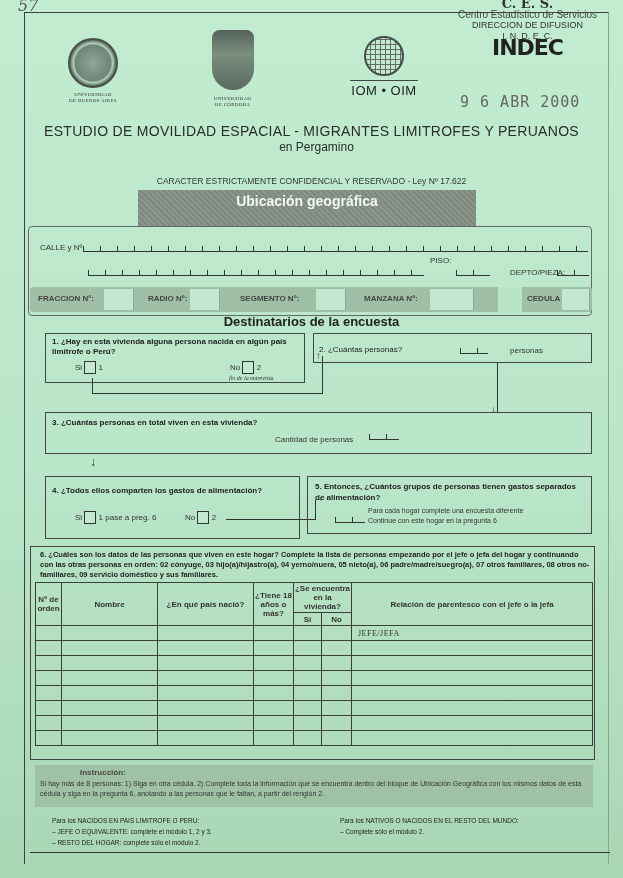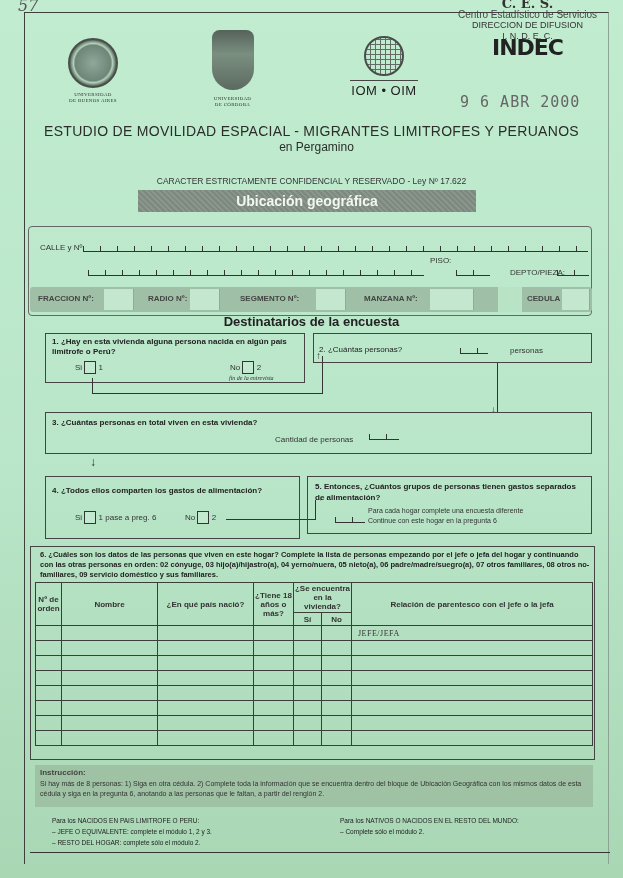--- a/index.html
+++ b/index.html
@@ -39,21 +39,21 @@
   .iom-label { font-size: 13px; color: #222; letter-spacing: 0.5px; }
   .stamp { font-size: 9px; color: #333; text-align: center; line-height: 11px; }
   .stamp .ces { font-family: "DejaVu Serif", serif; font-weight: bold; font-size: 13px; }
   .stamp .centro { font-size: 10px; color: #444; }
   .indec-logo { font-weight: 900; font-size: 22px; letter-spacing: -1px; color: #222; font-family: "DejaVu Sans", sans-serif; }
   .date-stamp { font-family: "DejaVu Sans Mono", monospace; font-size: 15px; color: #666; letter-spacing: 1px; }
   .title-main { width: 623px; left: 0; text-align: center; font-size: 14px; letter-spacing: 0.3px; color: #2b2d2b; }
   .title-sub { width: 623px; left: 0; text-align: center; font-size: 12px; }
   .conf { width: 623px; left: 0; text-align: center; font-size: 8.5px; color: #333; }
   .banner {
-    left: 138px; top: 190px; width: 338px; height: 22px;
+    left: 138px; top: 190px; width: 338px; height: 36px;
     background: repeating-linear-gradient(45deg, #8a968b 0 2px, #7d887e 2px 4px);
     color: #f2f7f0; font-weight: bold; font-size: 14px; text-align: center; line-height: 22px;
   }
   .row-label { font-size: 8px; color: #333; }
   .ticks { height: 9px; border-bottom: 1px solid #333;
     background-image: repeating-linear-gradient(90deg, #333 0 1px, transparent 1px 17px);
     background-size: 100% 5px; background-repeat: no-repeat; background-position: bottom; }
   .geo-strip {
     left: 30px; top: 287px; width: 562px; height: 25px;
     background: #9fc0a6; border-radius: 3px;
@@ -66,21 +66,21 @@
   .q { font-size: 8px; color: #222; font-weight: bold; }
   .qn { font-size: 8px; color: #333; }
   .chk { display: inline-block; width: 12px; height: 13px; border: 1px solid #333; vertical-align: middle; background: #c3ead1; }
   .small-ital { font-family: "Liberation Serif", serif; font-style: italic; font-size: 6px; color: #333; }
   .line { background: #333; }
   table.people { border-collapse: collapse; position: absolute; left: 35px; top: 582px; width: 558px; font-size: 8px; }
   table.people th, table.people td { border: 1px solid #3b3e3a; text-align: center; font-weight: bold; color: #333; }
   table.people td { height: 15px; font-weight: normal; }
   .jefe { font-family: "Liberation Serif", serif; font-size: 8px; color: #555; text-align: left !important; padding-left: 6px; letter-spacing: 0.5px; }
   .instr { left: 35px; top: 765px; width: 558px; height: 42px; background: #9fc2a5; padding: 3px 5px; }
-  .instr .h { font-size: 8px; font-weight: bold; color: #444; }
+  .instr .h { font-size: 8px; font-weight: bold; color: #444; margin-left: 40px; }
   .instr .t { font-size: 7px; color: #333; line-height: 10px; margin-top: 2px; }
   .notes { font-size: 6.5px; color: #222; line-height: 11px; }
   .bottom-line { left: 30px; top: 852px; width: 580px; height: 1px; background: #333; }
 </style>
 </head>
 <body>
 
 <div class="page">
 
   <div class="abs hand-mark">57</div>

